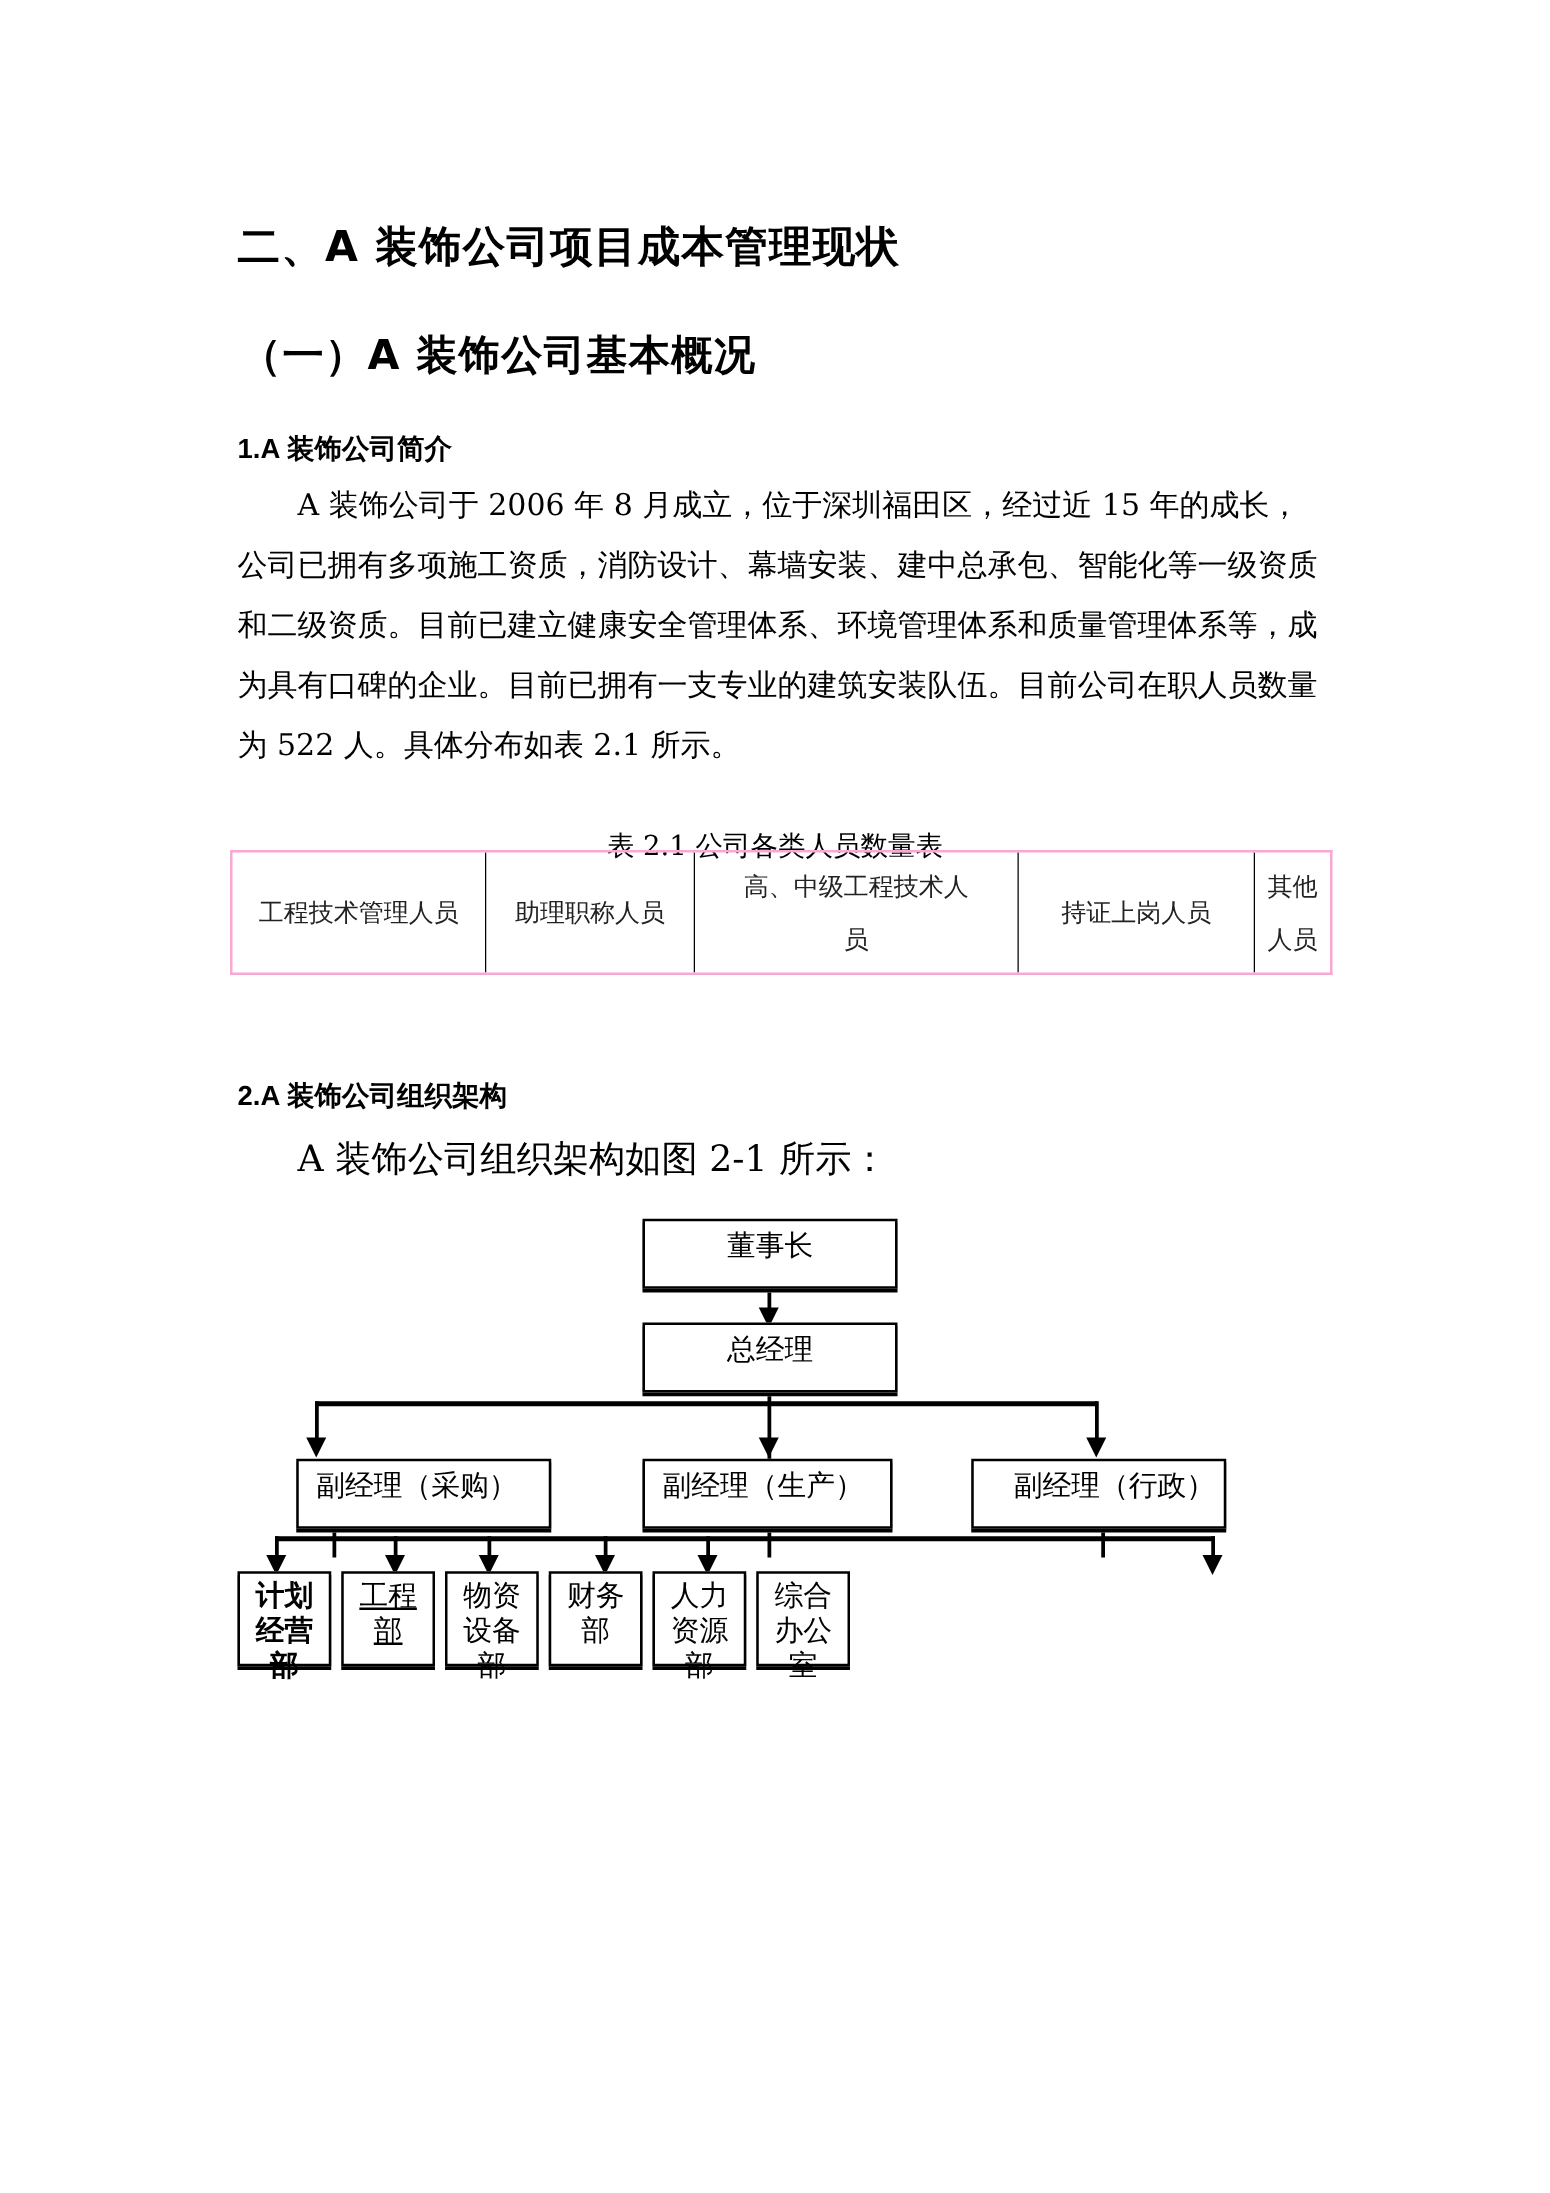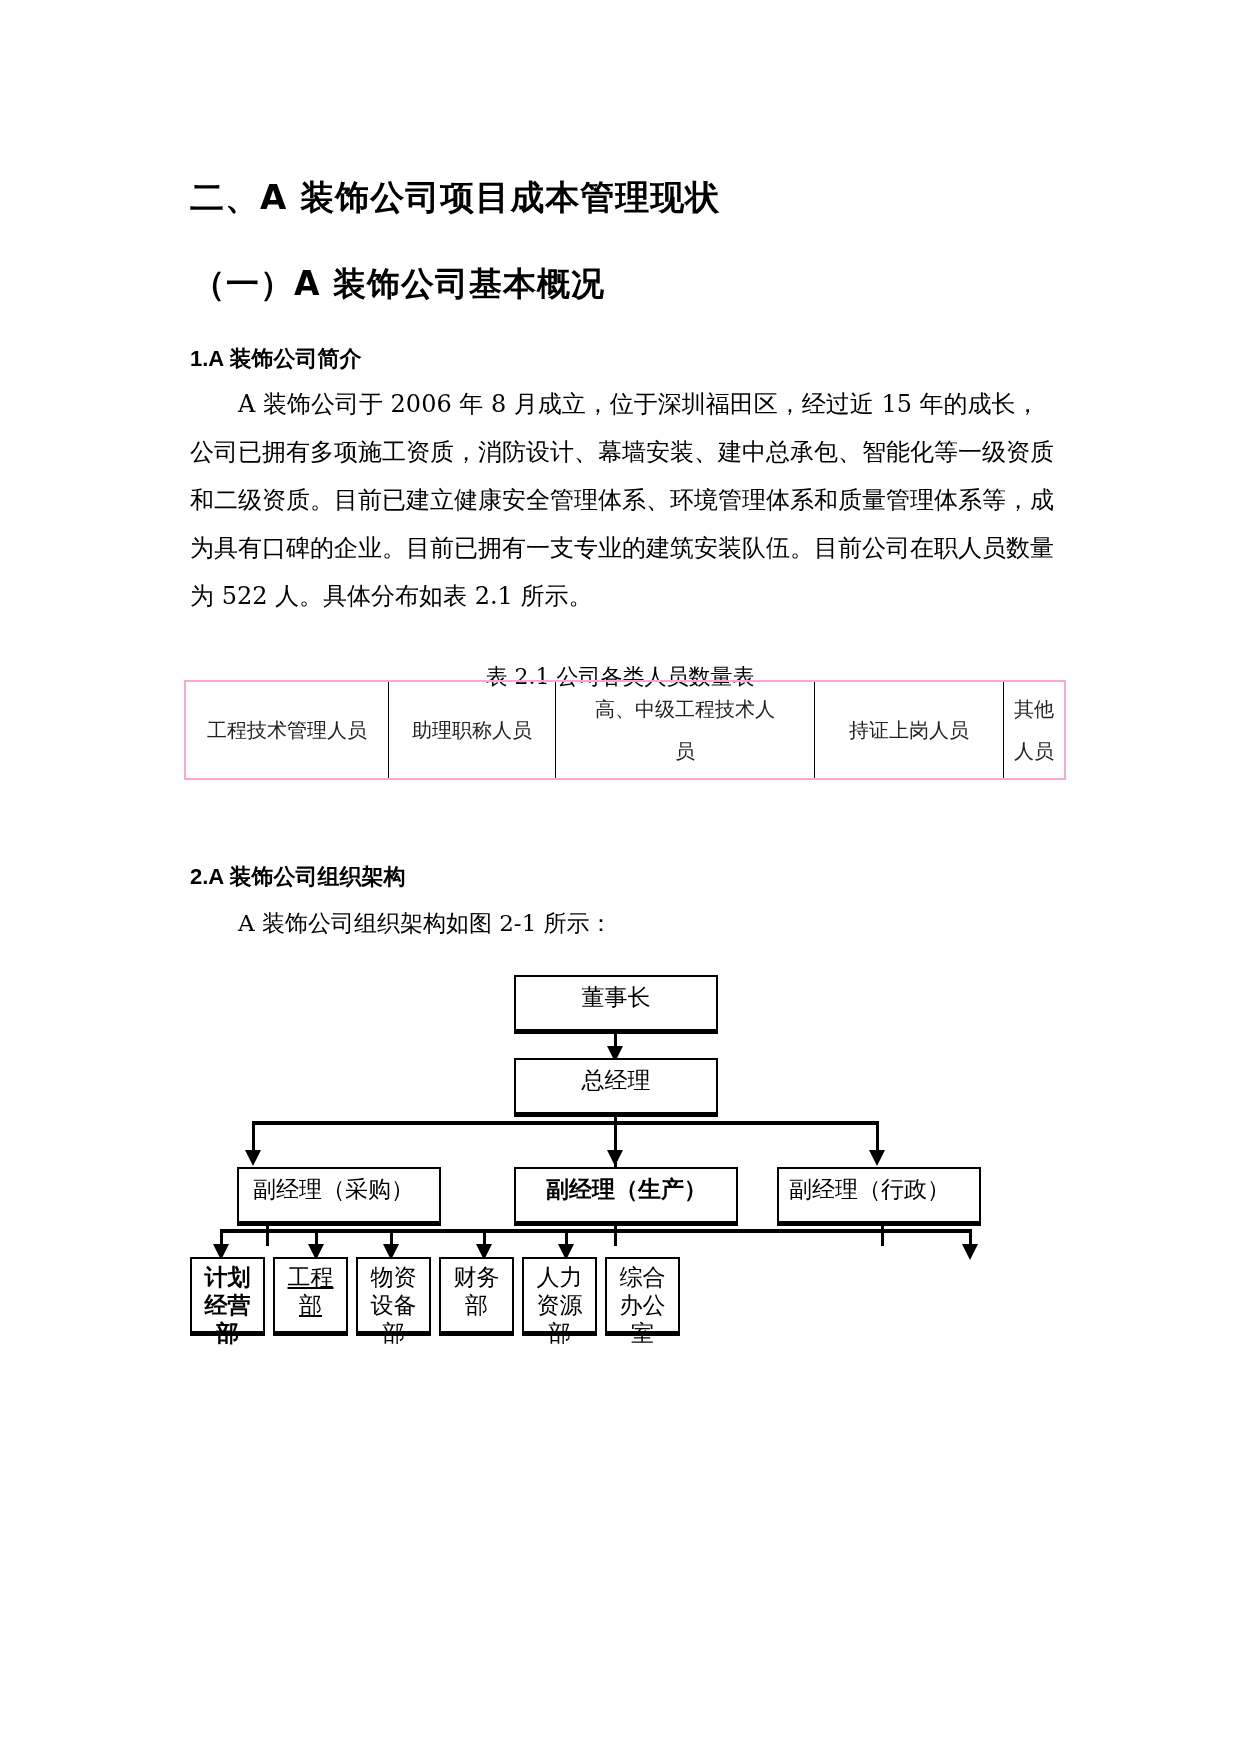--- a/index.html
+++ b/index.html
@@ -9,21 +9,21 @@
   .h1 { left:190px; top:175px; font-size:34px; font-weight:bold; font-family:"DejaVu Sans","Liberation Sans",sans-serif; letter-spacing:1px; }
   .h2 { left:192px; top:262px; font-size:33px; font-weight:bold; font-family:"DejaVu Sans","Liberation Sans",sans-serif; letter-spacing:1px; }
   .h3 { font-size:22px; font-weight:bold; font-family:Liberation Sans, sans-serif; }
   .para { left:190px; top:380px; width:870px; font-size:24px; line-height:48px; }
   .para p { margin:0; text-indent:48px; }
   .caption { left:0; width:1240px; top:634px; text-align:center; font-size:22px;margin-top:28px; }
   table.t { position:absolute; left:184px; top:680px; width:882px; border-collapse:collapse; border:2px solid #f9a8d4; font-size:20px; }
   table.t td { border:1.5px solid #000; text-align:center; vertical-align:middle; color:#222; }
   table.t tr.hd td { height:94px; line-height:42px; }
   table.t tr.vl td { height:46px; }
-  .lead { left:238px; top:908px; font-size:23px; }
+  .lead { left:238px; top:908px; font-size:29px; }
   .box { position:absolute; border:2px solid #000; box-shadow:0 3px 0 #000; background:#fff; text-align:center;
          font-family:"DejaVu Sans","Liberation Sans",sans-serif; font-size:23px; line-height:28px; padding-top:6px; box-sizing:border-box; }
   .line { position:absolute; background:#000; }
   .arrow { position:absolute; width:0; height:0; border-left:8px solid transparent; border-right:8px solid transparent; border-top:16px solid #000; }
 </style>
 </head>
 <body>
 
 <div class="abs h1">二、A 装饰公司项目成本管理现状</div>
 <div class="abs h2">（一）A 装饰公司基本概况</div>
@@ -59,22 +59,22 @@
   <div class="box" style="left:514px;top:1058px;width:204px;height:56px;">总经理</div>
   <div class="line" style="left:614px;top:1117px;width:3px;height:70px;"></div>
   <div class="line" style="left:252px;top:1121px;width:626px;height:4px;"></div>
   <div class="line" style="left:252px;top:1121px;width:3px;height:36px;"></div>
   <div class="line" style="left:876px;top:1121px;width:3px;height:36px;"></div>
   <div class="arrow" style="left:245px;top:1150px;"></div>
   <div class="arrow" style="left:607px;top:1150px;"></div>
   <div class="arrow" style="left:869px;top:1150px;"></div>
 
   <div class="box" style="left:237px;top:1167px;width:204px;height:56px;text-align:left;padding-left:14px;">副经理（采购）</div>
-  <div class="box" style="left:514px;top:1167px;width:224px;height:56px;text-align:left;padding-left:30px;font-weight:bold;">副经理（生产）</div>
-  <div class="box" style="left:777px;top:1167px;width:204px;height:56px;text-align:left;padding-left:10px;">副经理（行政）</div>
+  <div class="box" style="left:514px;top:1167px;width:200px;height:56px;text-align:left;padding-left:14px;">副经理（生产）</div>
+  <div class="box" style="left:777px;top:1167px;width:204px;height:56px;text-align:left;padding-left:32px;">副经理（行政）</div>
 
   <div class="line" style="left:266px;top:1226px;width:3px;height:20px;"></div>
   <div class="line" style="left:614px;top:1226px;width:3px;height:20px;"></div>
   <div class="line" style="left:881px;top:1226px;width:3px;height:20px;"></div>
   <div class="line" style="left:220px;top:1229px;width:752px;height:4px;"></div>
 
   <div class="line" style="left:220px;top:1229px;width:3px;height:20px;"></div>
   <div class="line" style="left:315px;top:1229px;width:3px;height:20px;"></div>
   <div class="line" style="left:390px;top:1229px;width:3px;height:20px;"></div>
   <div class="line" style="left:483px;top:1229px;width:3px;height:20px;"></div>

